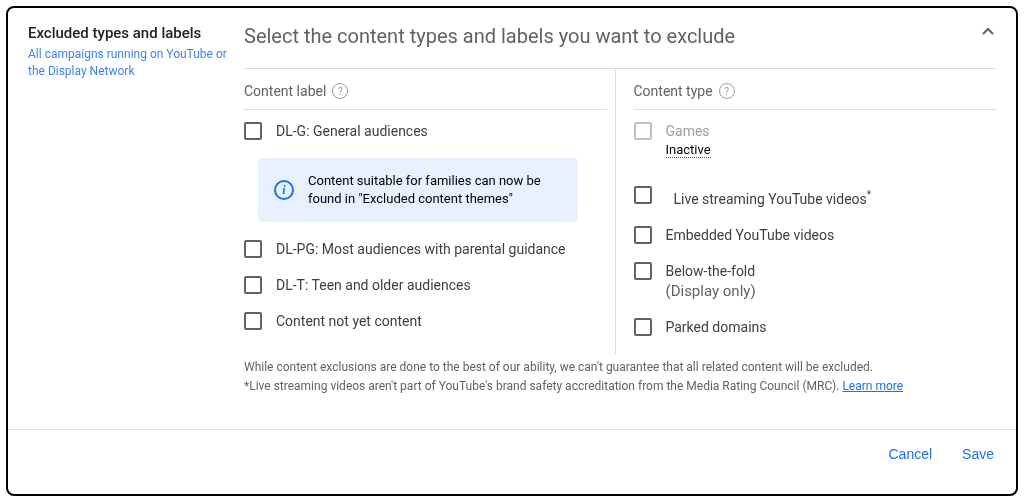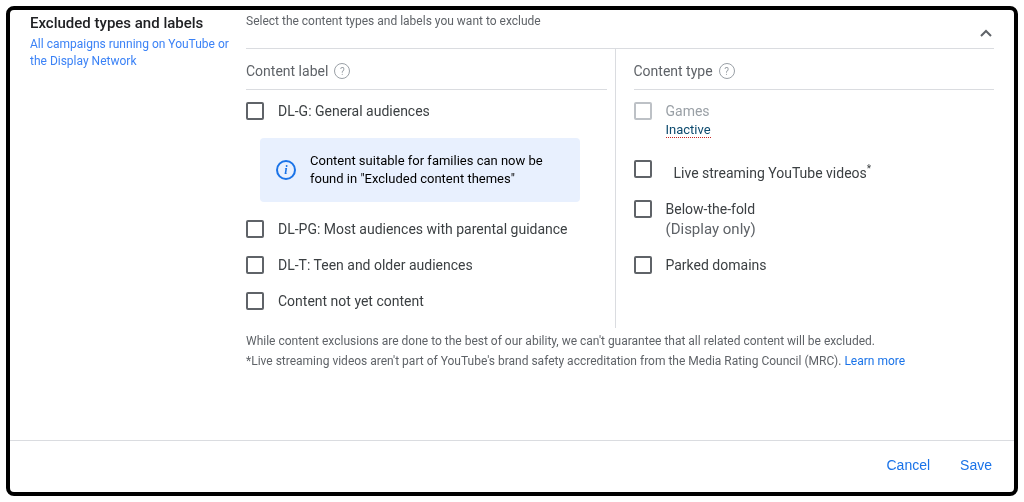--- a/index.html
+++ b/index.html
@@ -3,27 +3,27 @@
 <meta charset="utf-8">
 <style>
   * { box-sizing: border-box; margin: 0; padding: 0; }
   body {
     font-family: Roboto, 'Helvetica Neue', Arial, sans-serif;
     background: #fff;
     color: #3c4043;
     font-size: 14px;
   }
   .card {
-    border: 4px solid #000000;
+    border: 2px solid #000000;
     border-radius: 8px;
     margin: 6px;
     width: 1012px;
     height: 490px;
     position: relative;
-    padding: 4px 20px 0 20px;
+    padding: 16px 20px 0 20px;
   }
   .top-row {
     display: flex;
     align-items: flex-start;
   }
   .left-col {
     width: 216px;
     flex-shrink: 0;
   }
   .title {
@@ -34,21 +34,21 @@
   }
   .subtitle {
     font-size: 12px;
     color: #3b82f6;
     line-height: 1.4;
   }
   .right-col {
     flex: 1;
   }
   .instruction {
-    font-size: 12px;
+    font-size: 20px;
     color: #5f6368;
     margin-bottom: 20px;
   }
   .collapse-btn {
     position: absolute;
     top: 12px;
     right: 16px;
     width: 24px;
     height: 24px;
     color: #5f6368;
@@ -83,21 +83,21 @@
     display: inline-flex;
     align-items: center;
     justify-content: center;
     cursor: pointer;
   }
   .check-row {
     display: flex;
     align-items: flex-start;
     margin-bottom: 18px;
   }
-  .check-row.tight { margin-bottom: 22px; }
+  .check-row.tight { margin-bottom: 28px; }
   .checkbox {
     width: 18px; height: 18px;
     border: 2px solid #5f6368;
     border-radius: 2px;
     flex-shrink: 0;
     margin-right: 14px;
     cursor: pointer;
   }
   .checkbox.disabled {
     border-color: #bdc1c6;
@@ -107,21 +107,21 @@
     color: #3c4043;
     line-height: 18px;
   }
   .check-sub {
     color: #5f6368;
     font-size: 15px;
     margin-top: 2px;
   }
   .disabled-text { color: #9aa0a6; }
   .inactive {
-    color: #0c4a6e;
+    color: #000000;
     font-size: 13px;
     margin-top: 2px;
     border-bottom: 1px dotted #c5221f;
     display: inline-block;
   }
   .info-banner {
     background: #e8f0fe;
     border-radius: 4px;
     padding: 14px 16px;
     display: flex;
@@ -150,25 +150,26 @@
     line-height: 1.4;
   }
   .disclaimer {
     font-size: 12px;
     color: #5f6368;
     line-height: 1.6;
     margin-top: 4px;
   }
   .learn-more {
     color: #1a73e8;
+    text-decoration: underline;
     cursor: pointer;
   }
   .footer {
     position: absolute;
-    bottom: 4px; left: 0; right: 0;
+    bottom: 17px; left: 0; right: 0;
     border-top: 1px solid #dadce0;
     height: 48px;
     display: flex;
     align-items: center;
     justify-content: flex-end;
     padding-right: 22px;
     gap: 30px;
   }
   .btn {
     color: #1a73e8;
@@ -245,20 +246,24 @@
             </div>
           </div>
 
           <div class="check-row" style="margin-top:16px;gap:8px;">
             <div class="checkbox"></div>
             <div class="check-label">
               <span>Live streaming YouTube videos</span><span class="asterisk">*</span>
             </div>
           </div>
 
+          <div class="check-row">
+            <div class="checkbox"></div>
+            <div class="check-label">Embedded YouTube videos</div>
+          </div>
 
           <div class="check-row">
             <div class="checkbox"></div>
             <div>
               <div class="check-label">Below-the-fold</div>
               <div class="check-sub">(Display only)</div>
             </div>
           </div>
 
           <div class="check-row">

